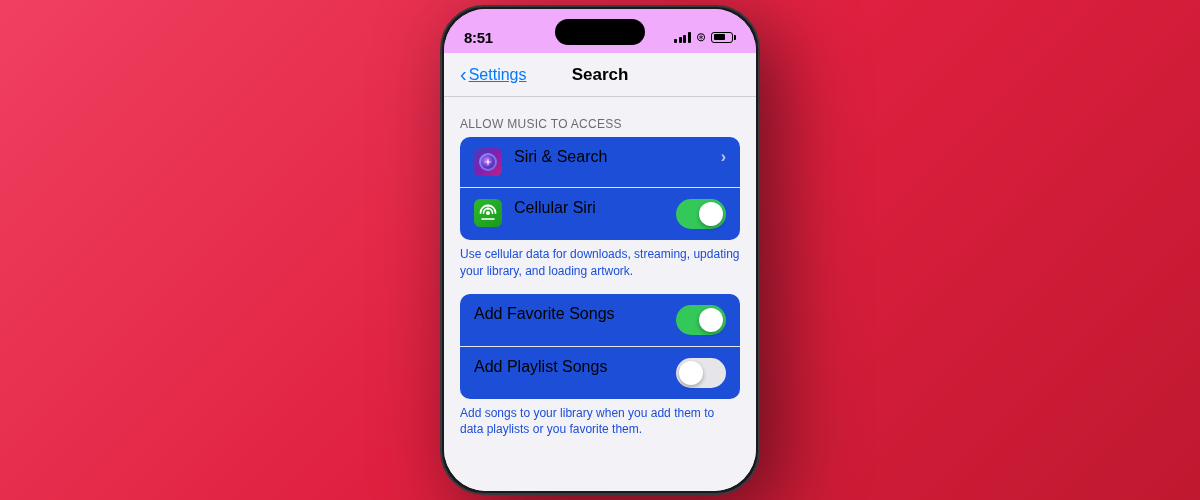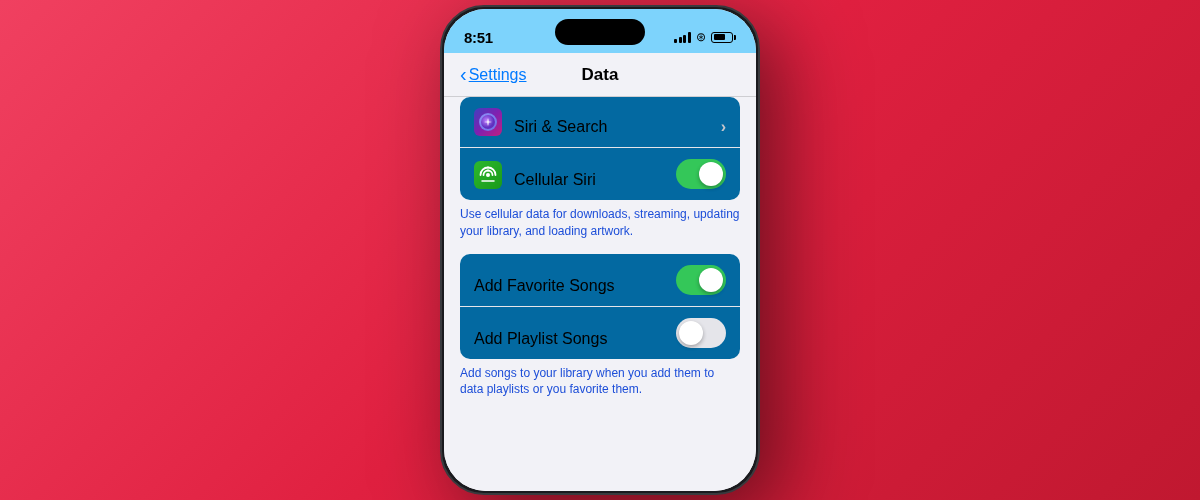--- a/index.html
+++ b/index.html
@@ -78,21 +78,21 @@
       flex-direction: column;
     }
 
     
     .status-bar {
       display: flex;
       justify-content: space-between;
       align-items: center;
       padding: 12px 20px 0;
       height: 44px;
-      background: #7dd3fc;
+      background: #f0abfc;
       position: relative;
       z-index: 10;
     }
 
     .status-time {
       font-size: 15px;
       font-weight: 600;
       color: #000;
       letter-spacing: -0.3px;
     }
@@ -221,25 +221,25 @@
 
     .settings-group {
       background: #fff;
       border-radius: 10px;
       margin: 0 16px;
       overflow: hidden;
     }
 
     .settings-row {
       display: flex;
-      align-items: flex-end;
+      align-items: flex-start;
       padding: 11px 14px;
       min-height: 44px;
       position: relative;
-      background: #0369a1;
+      background: #1d4ed8;
     }
 
     .settings-row + .settings-row {
       border-top: 0.5px solid #e5e5ea;
     }
 
     .row-icon {
       width: 28px;
       height: 28px;
       border-radius: 6px;
@@ -358,25 +358,26 @@
             <div class="battery-tip"></div>
           </div>
         </div>
       </div>
 
       <div class="nav-bar">
         <div class="nav-back">
           <span class="nav-back-chevron">‹</span>
           <span class="nav-back-text">Settings</span>
         </div>
-        <span class="nav-title">Data</span>
+        <span class="nav-title">Search</span>
       </div>
 
       <div class="content">
 
+        <div class="section-header">ALLOW MUSIC TO ACCESS</div>
         <div class="settings-group">
 
           <div class="settings-row">
             <div class="row-icon icon-siri">
               <div class="siri-inner">
                 <svg width="16" height="16" viewBox="0 0 16 16" fill="none">
                   <circle cx="8" cy="8" r="7" fill="url(#siriGrad)"></circle>
                   <path d="M8 4 Q6 8 8 12 Q10 8 8 4Z" fill="rgba(255,255,255,0.7)"></path>
                   <path d="M4 8 Q8 6 12 8 Q8 10 4 8Z" fill="rgba(255,255,255,0.5)"></path>
                   <defs>

